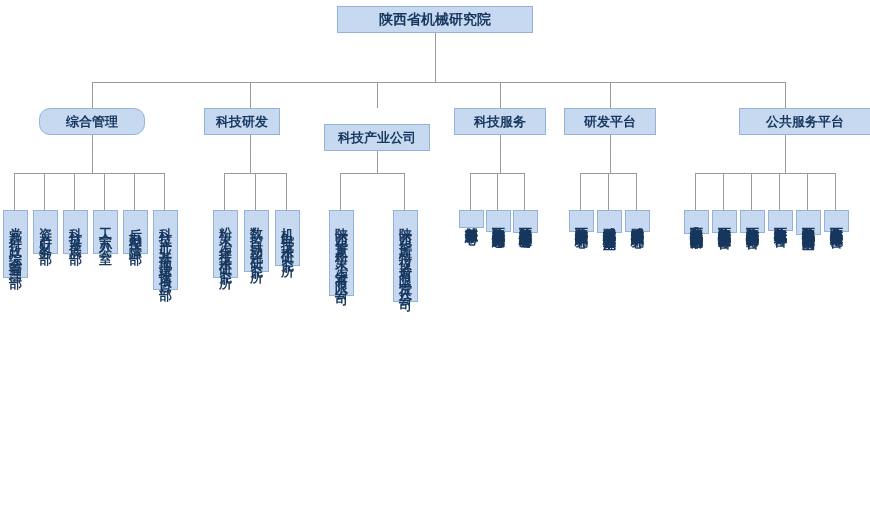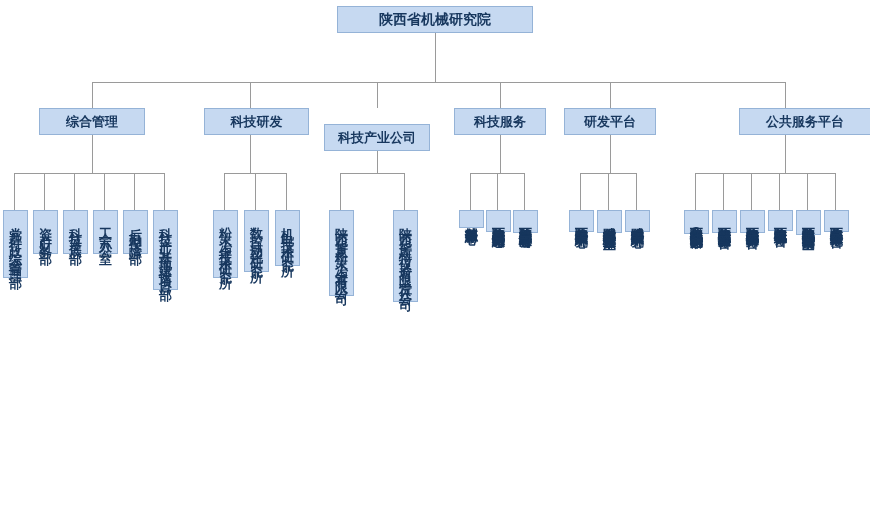--- a/index.html
+++ b/index.html
@@ -21,22 +21,22 @@
     box-sizing:border-box;
     text-align:center;
   }
   .root{
     left:337px;top:6px;width:196px;height:27px;
     line-height:25px;font-size:14px;
   }
   .branch{
     top:108px;height:27px;line-height:25px;font-size:13px;
   }
-  .b1{left:39px;width:106px;}
-  .b2{left:204px;width:105px;}
+  .b1{left:39px;width:106px;border-radius:11px;}
+  .b2{left:204px;width:76px;}
   .b3{left:324px;width:106px;margin-top:16px;}
   .b4{left:454px;width:92px;}
   .b5{left:564px;width:92px;}
   .b6{left:719px;width:132px;margin-left:20px;}
   .v{
     position:absolute;top:210px;
     writing-mode:vertical-rl;text-orientation:mixed;
     background:var(--fill,#c6d9f1);
     border:1px solid var(--edge,#95b3d7);
     color:var(--ink,#17375e);

